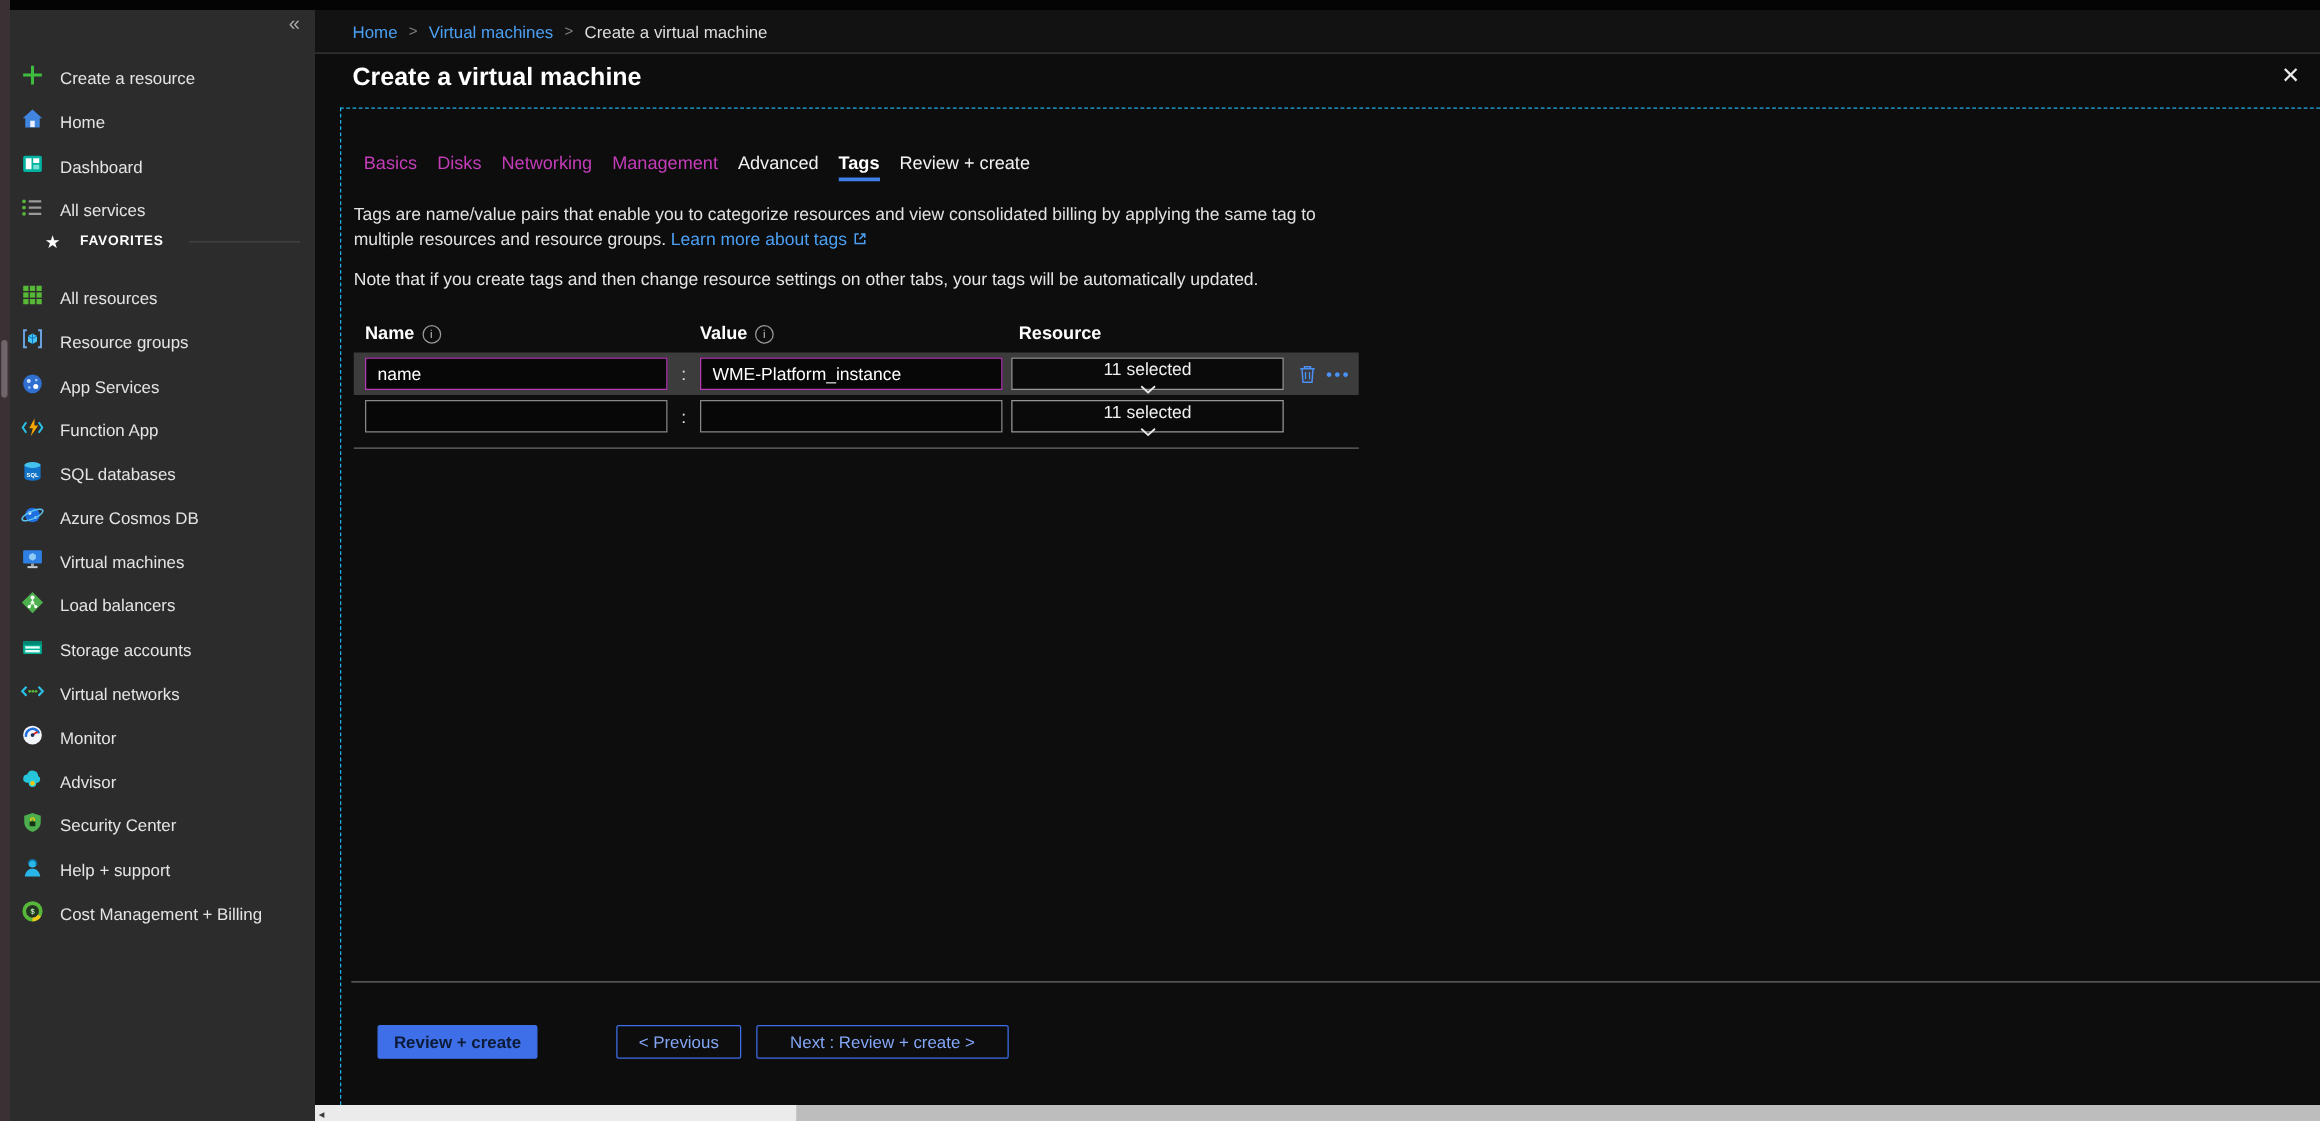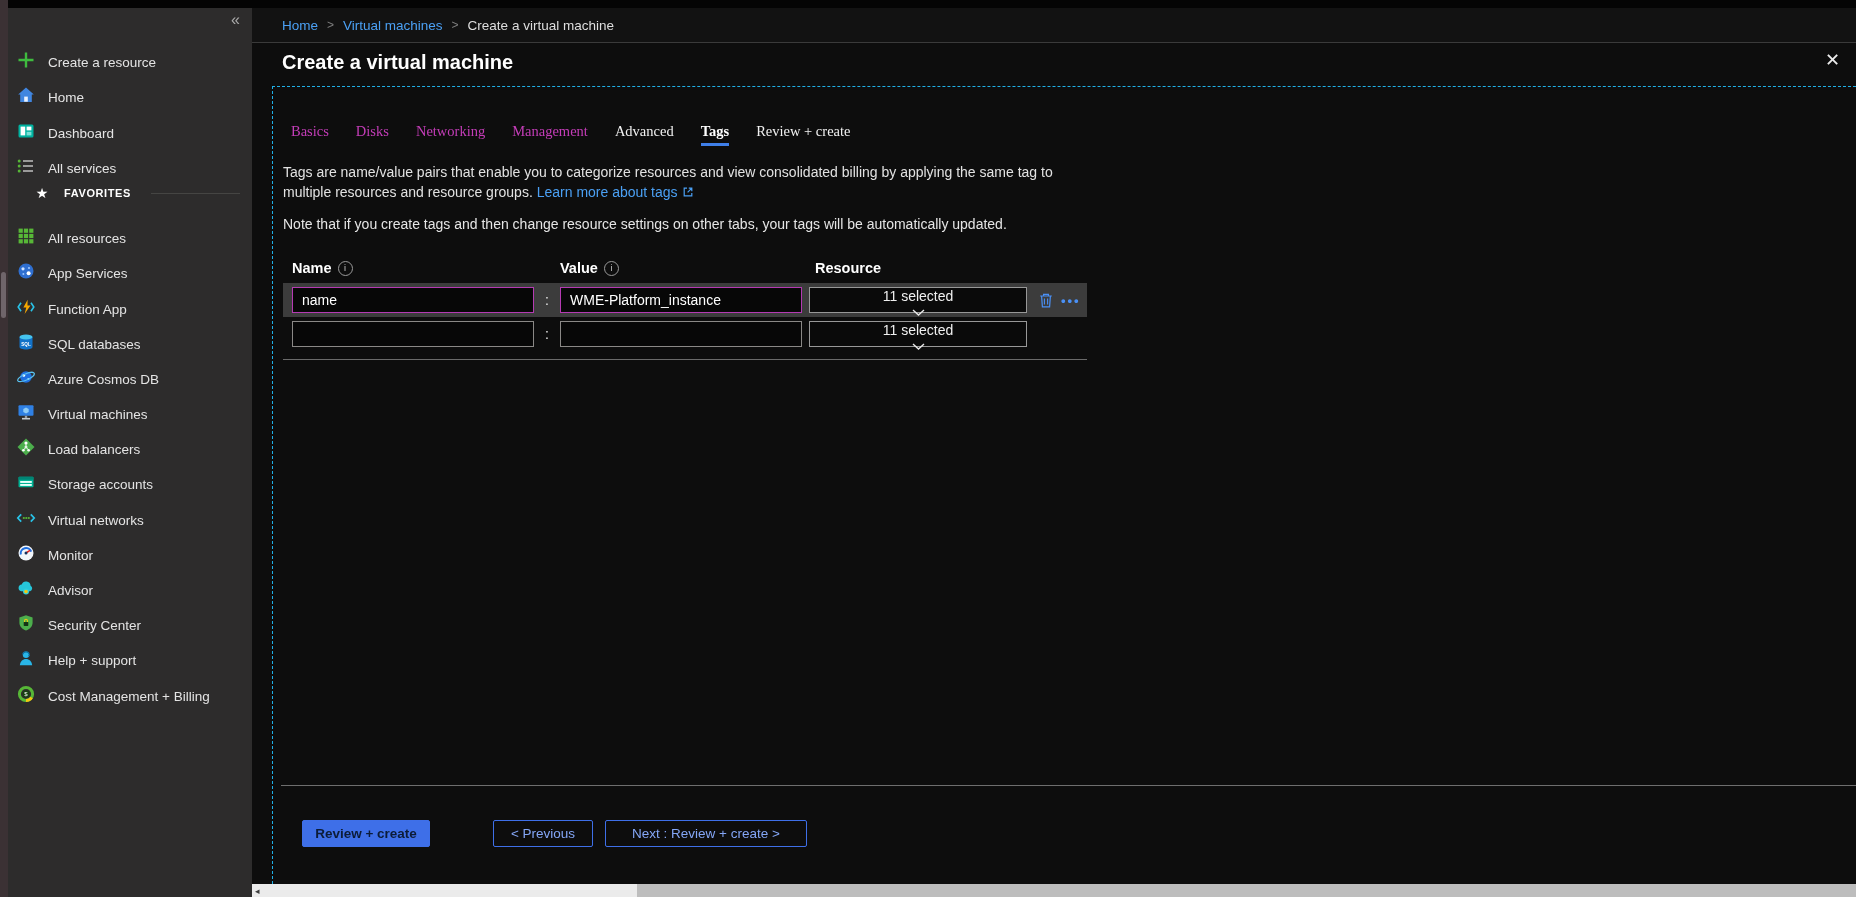--- a/index.html
+++ b/index.html
@@ -30,21 +30,21 @@
   .crumb-sep{color:#7e7e7e;font-size:12px;}
   .crumb-current{color:#dedede;}
   #titlebar{position:relative;height:44px;}
   #page-title{position:absolute;left:30px;top:8px;font-size:20px;font-weight:bold;color:#fff;}
   #close-btn{position:absolute;right:16px;top:8px;font-size:18px;color:#ececec;cursor:pointer;line-height:1;}
   
   #panel{position:absolute;left:20px;top:78px;right:0;bottom:13px;
          border-top:1px dashed #1fb0e6;border-left:1px dashed #1fb0e6;
          padding:0 0 0 10px;box-sizing:border-box;}
   
-  #tabs{display:flex;gap:27px;margin:36px 0 0 8px;font-size:14.5px;align-items:center;font-family:Liberation Serif, serif;}
+  #tabs{display:flex;gap:16px;margin:36px 0 0 8px;font-size:14.5px;align-items:center;}
   .tab{padding-bottom:6px;cursor:pointer;}
   .tab.visited{color:#c43db8;}
   .tab.default{color:#f2f2f2;}
   .tab.active{color:#ffffff;font-weight:bold;border-bottom:3px solid #3f7fe8;padding-bottom:3px;}
   
   #desc{margin-top:16px;width:800px;font-size:14px;line-height:20px;color:#e2e2e2;}
   .inline-link{color:#4ba0f4;cursor:pointer;white-space:nowrap;}
   .ext-icon{display:inline-block;vertical-align:-1px;margin-left:4px;}
   #note{margin-top:13px;font-size:14px;color:#e5e5e5;}
   
@@ -153,20 +153,30 @@
               <rect x="13.2" y="7.9" width="4.2" height="4.2"></rect>
               <rect x="2.6" y="13.2" width="4.2" height="4.2"></rect>
               <rect x="7.9" y="13.2" width="4.2" height="4.2"></rect>
               <rect x="13.2" y="13.2" width="4.2" height="4.2"></rect>
             </g>
           </svg>
       </span>
         <span>All resources</span>
     </div>
 
+    <div class="item">
+      <span class="icon">
+        <svg width="20" height="20" viewBox="0 0 20 20">
+            <path d="M5.5 3.2H3.2v13.6h2.3M14.5 3.2h2.3v13.6h-2.3" stroke="#6fa8e8" stroke-width="1.5" fill="none"></path>
+            <path d="M10 5.8l3.6 2v4.4L10 14.2l-3.6-2V7.8z" fill="#45c3ee"></path>
+            <path d="M10 5.8v8.4M6.4 7.8 10 9.9l3.6-2.1" stroke="#1272c8" stroke-width=".8" fill="none"></path>
+          </svg>
+      </span>
+        <span>Resource groups</span>
+    </div>
 
     <div class="item">
       <span class="icon">
         <svg width="20" height="20" viewBox="0 0 20 20">
             <circle cx="10" cy="10" r="7.5" fill="#2f6fd0"></circle>
             <circle cx="7" cy="7.8" r="1.6" fill="#cfe3ff"></circle>
             <circle cx="12.6" cy="12.2" r="2" fill="#ffffff"></circle>
             <circle cx="13" cy="7" r="1.1" fill="#9cc6ff"></circle>
             <circle cx="7.4" cy="13" r="1" fill="#9cc6ff"></circle>
           </svg>

